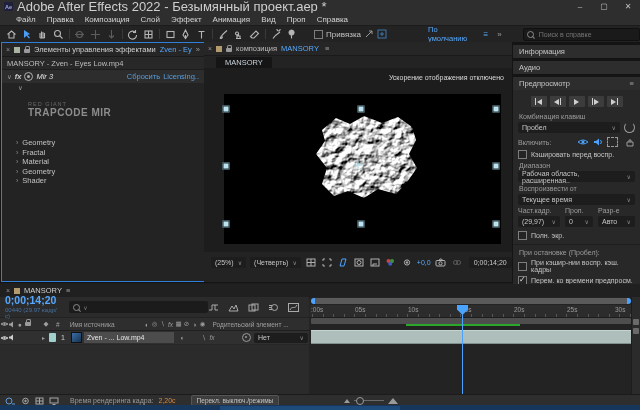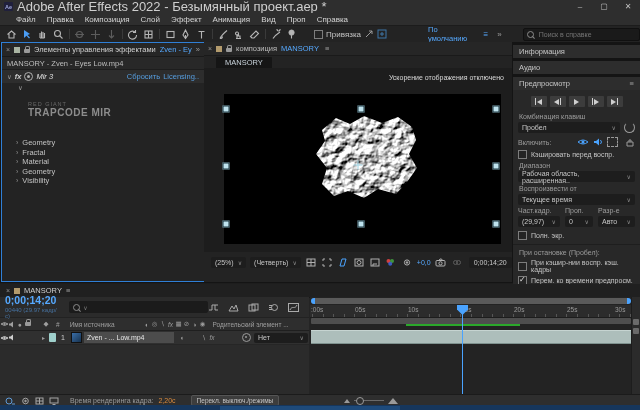--- a/index.html
+++ b/index.html
@@ -319,21 +319,21 @@
         <div class="tree-row">
             <span class="chev">›</span>
             <span>Material</span>
           </div>
         <div class="tree-row">
             <span class="chev">›</span>
             <span>Geometry</span>
           </div>
         <div class="tree-row">
             <span class="chev">›</span>
-            <span>Visibility</span>
+            <span>Shader</span>
           </div>
       </div>
     </div>
 
     <div class="panel p-comp">
       <div class="ptabs">
         <span class="tab-x">×</span>
         <span class="tab-sq" style="background:#b39b6d;"></span>
         <span class="lock"></span>
         <span style="color:#bdbdbd;">композиция</span>

